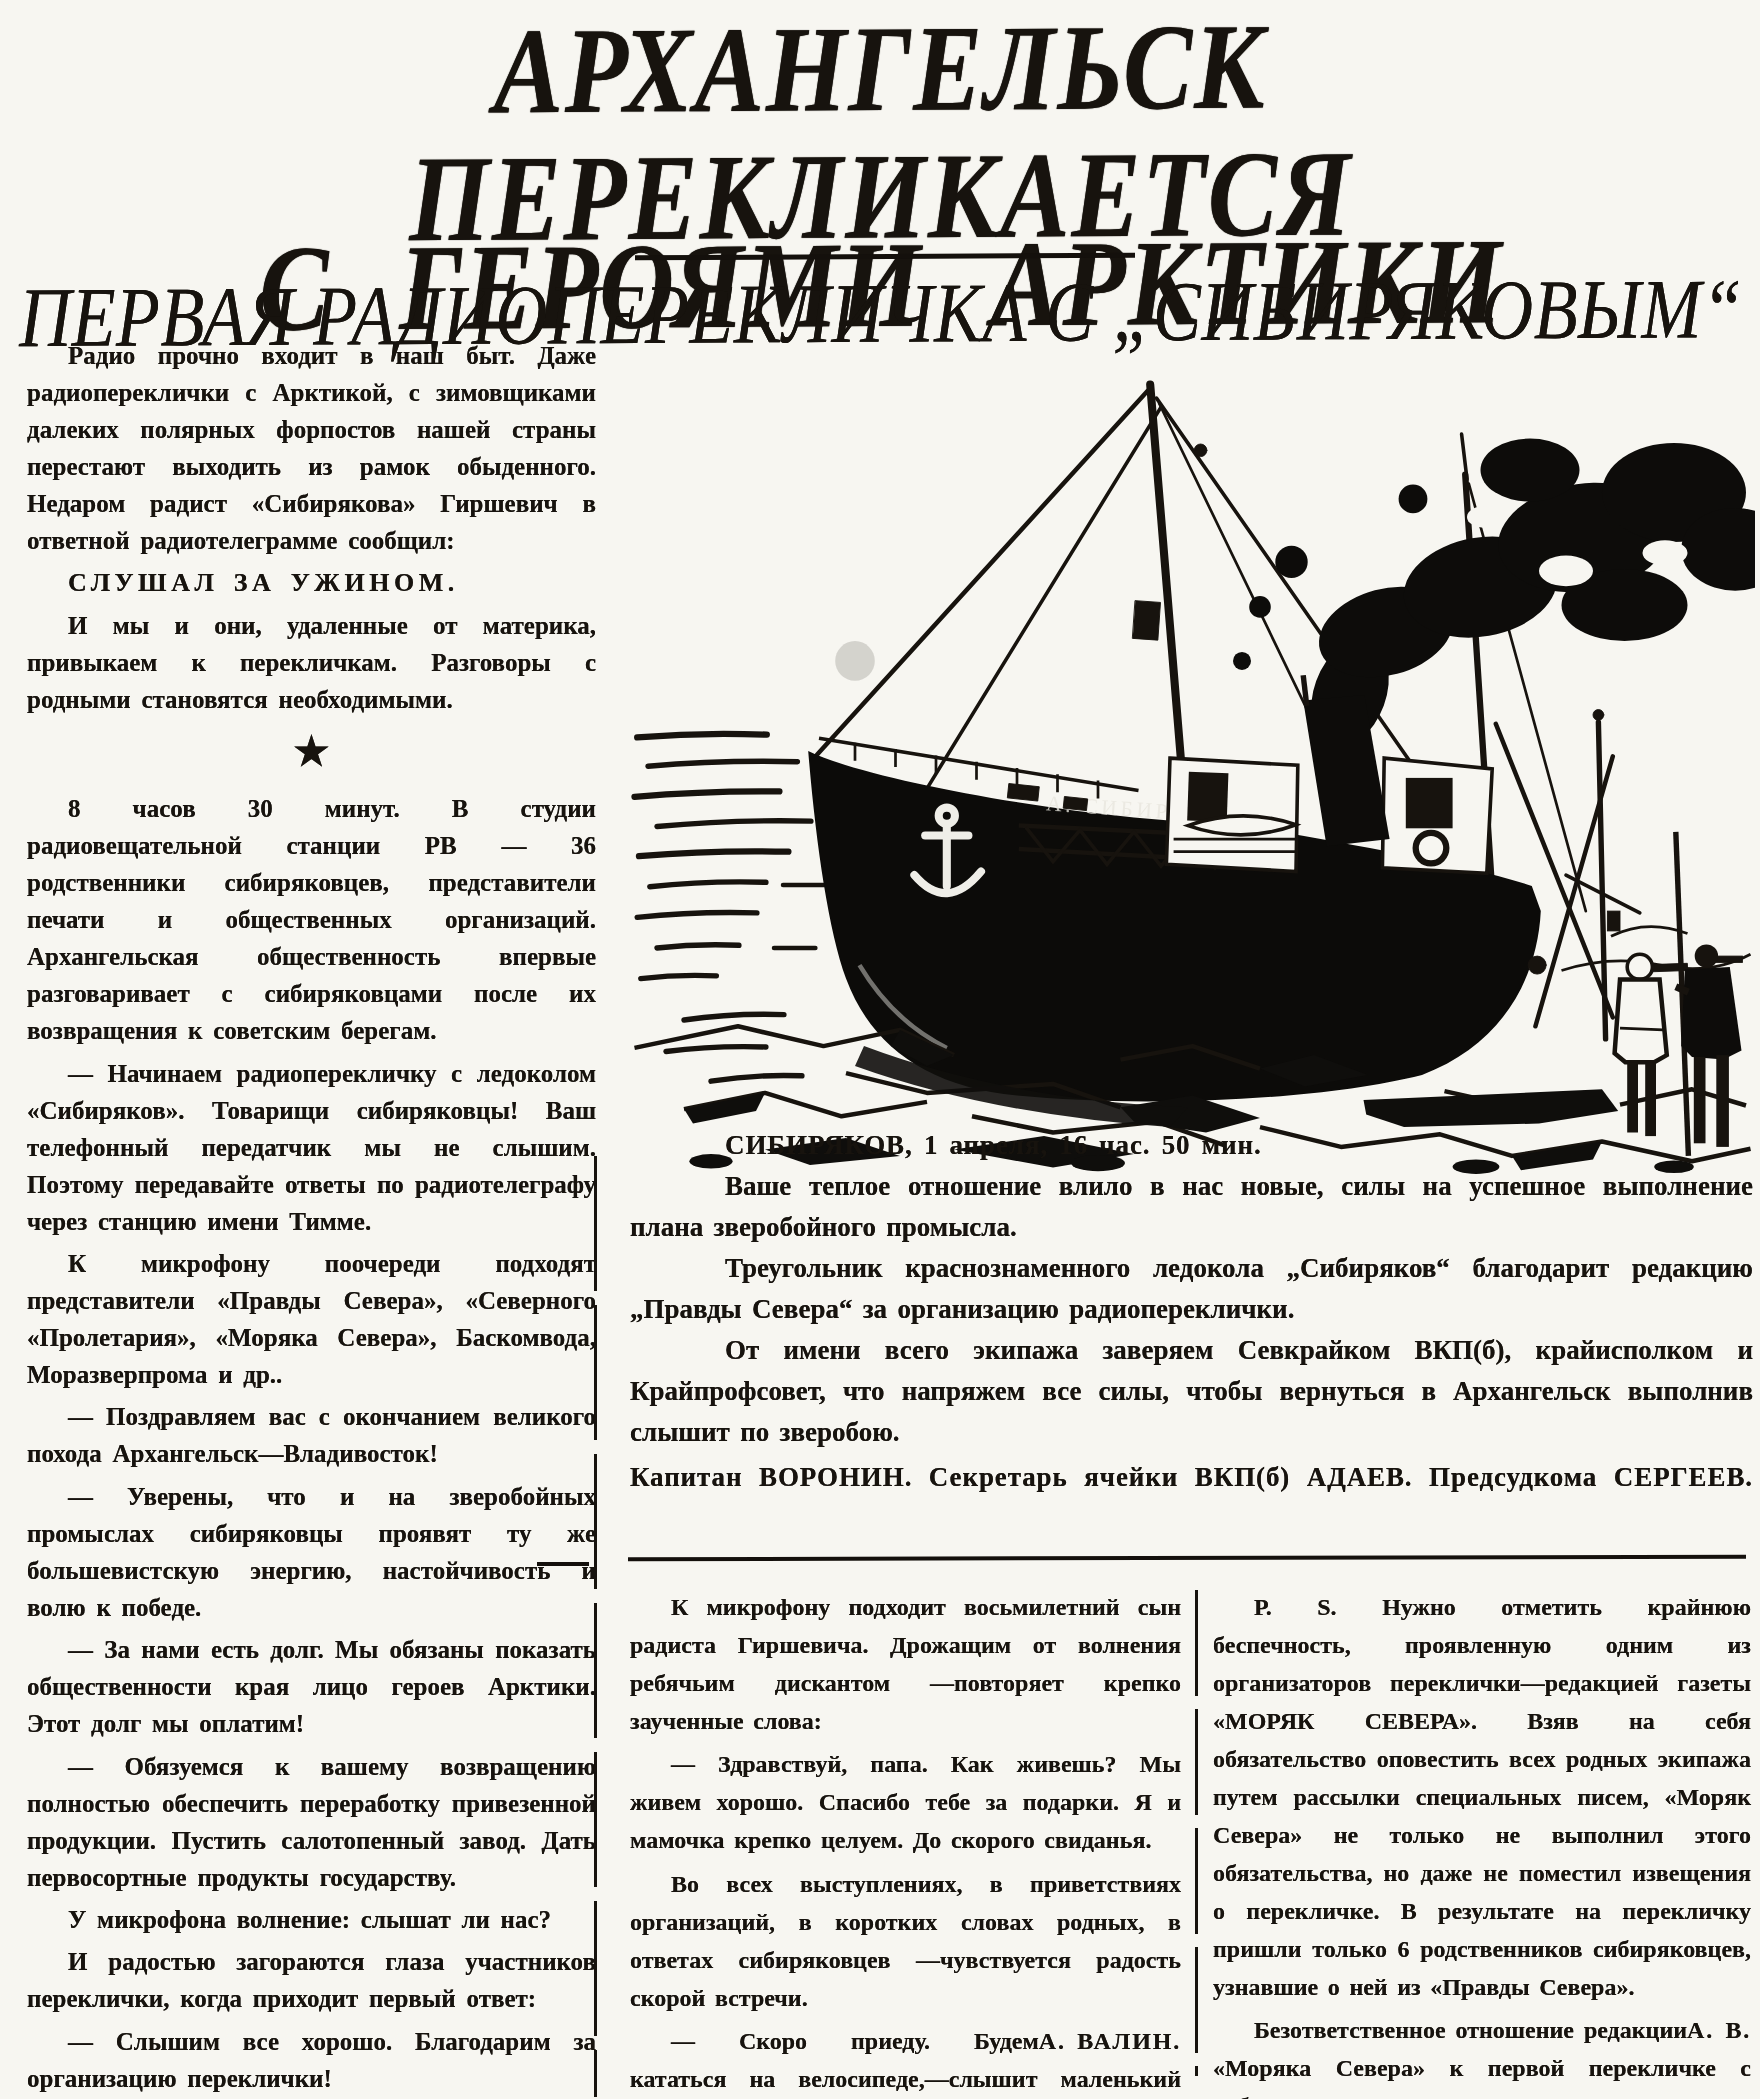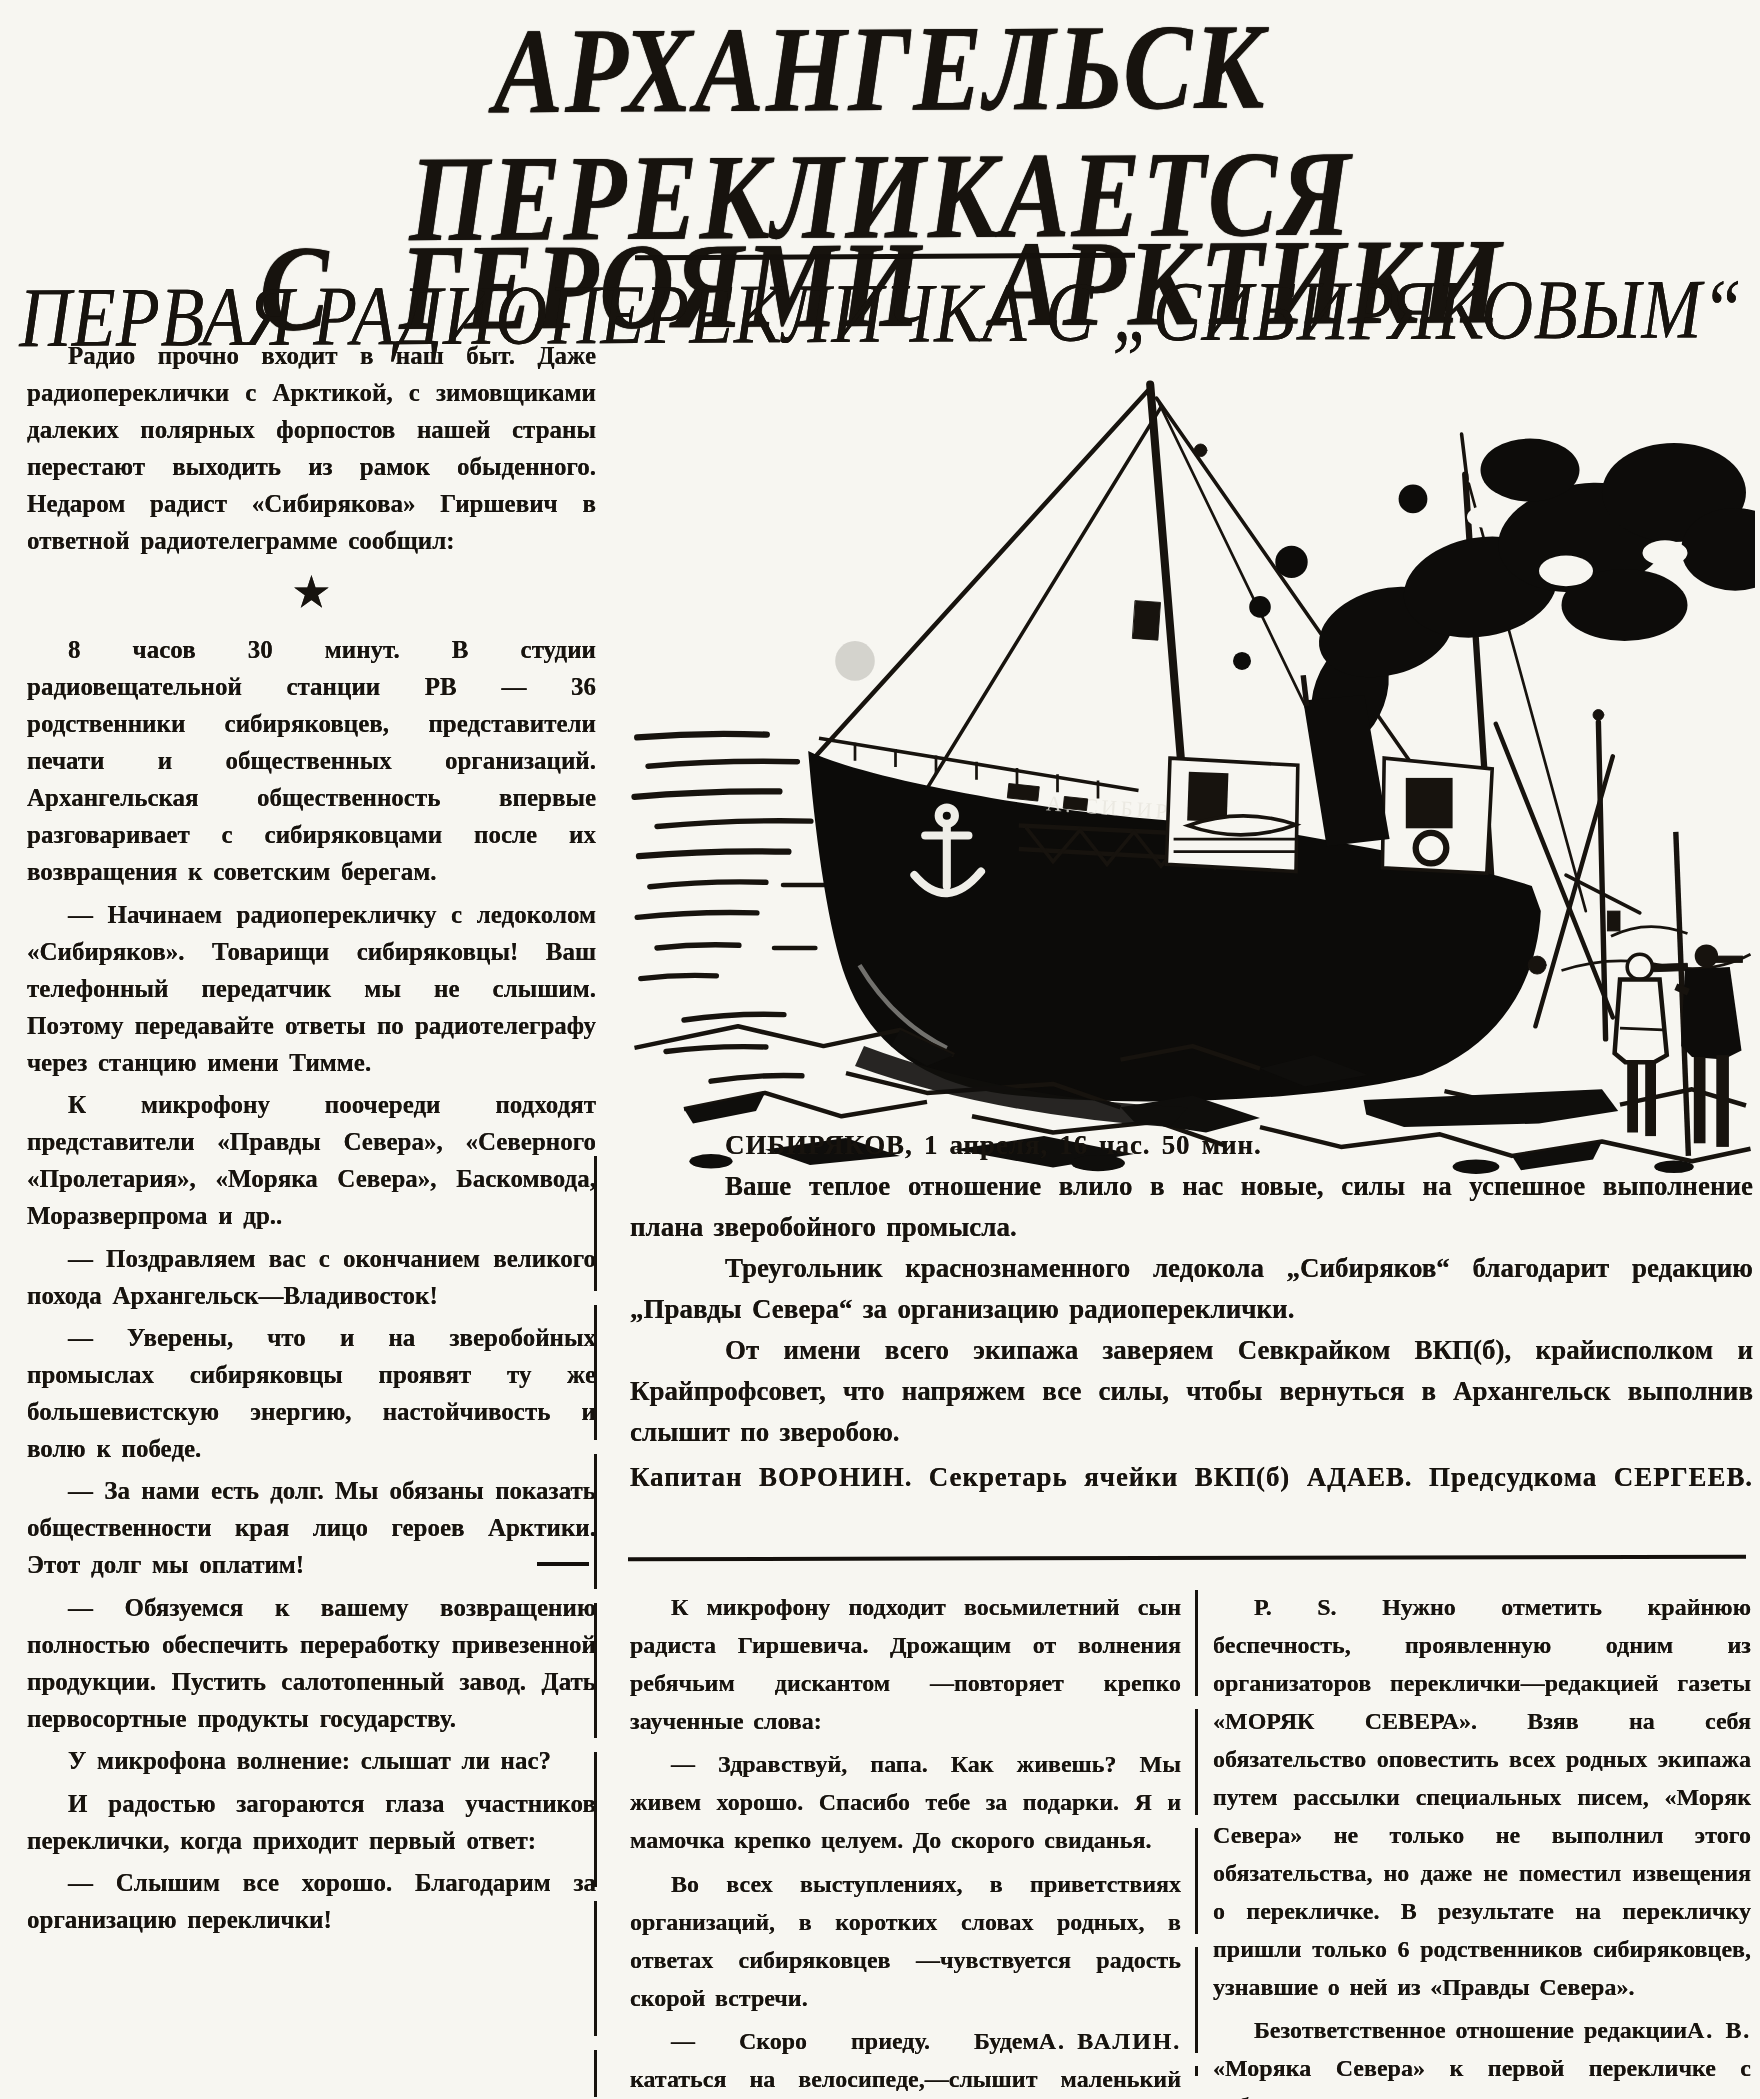--- a/index.html
+++ b/index.html
@@ -70,20 +70,22 @@
 
 <header class="headline">
   <span class="hl">АРХАНГЕЛЬСК ПЕРЕКЛИКАЕТСЯ</span>
   <span class="hl">С ГЕРОЯМИ АРКТИКИ</span>
 </header>
 <div class="headline-rule"></div>
 <div class="subheadline">ПЕРВАЯ РАДИОПЕРЕКЛИЧКА С „СИБИРЯКОВЫМ“</div>
 
 <section class="col-left newsprint">
   <p>Радио прочно входит в наш быт. Даже радиопереклички с Арктикой, с зимовщиками далеких полярных форпостов нашей страны перестают выходить из рамок обыденного. Недаром радист «Сибирякова» Гиршевич в ответной радиотелеграмме сообщил:</p>
+  <p class="lead-subhead">СЛУШАЛ ЗА УЖИНОМ.</p>
+  <p>И мы и они, удаленные от материка, привыкаем к перекличкам. Разговоры с родными становятся необходимыми.</p>
   <span class="star">★</span>
   <p>8 часов 30 минут. В студии радиовещательной станции РВ — 36 родственники сибиряковцев, представители печати и общественных организаций. Архангельская общественность впервые разговаривает с сибиряковцами после их возвращения к советским берегам.</p>
   <p>— Начинаем радиоперекличку с ледоколом «Сибиряков». Товарищи сибиряковцы! Ваш телефонный передатчик мы не слышим. Поэтому передавайте ответы по радиотелеграфу через станцию имени Тимме.</p>
   <p>К микрофону поочереди подходят представители «Правды Севера», «Северного «Пролетария», «Моряка Севера», Баскомвода, Моразверпрома и др..</p>
   <p>— Поздравляем вас с окончанием великого похода Архангельск—Владивосток!</p>
   <p>— Уверены, что и на зверобойных промыслах сибиряковцы проявят ту же большевистскую энергию, настойчивость и волю к победе.</p>
   <p>— За нами есть долг. Мы обязаны показать общественности края лицо героев Арктики. Этот долг мы оплатим!</p>
   <p>— Обязуемся к вашему возвращению полностью обеспечить переработку привезенной продукции. Пустить салотопенный завод. Дать первосортные продукты государству.</p>
   <p>У микрофона волнение: слышат ли нас?</p>
   <p>И радостью загораются глаза участников переклички, когда приходит первый ответ:</p>

